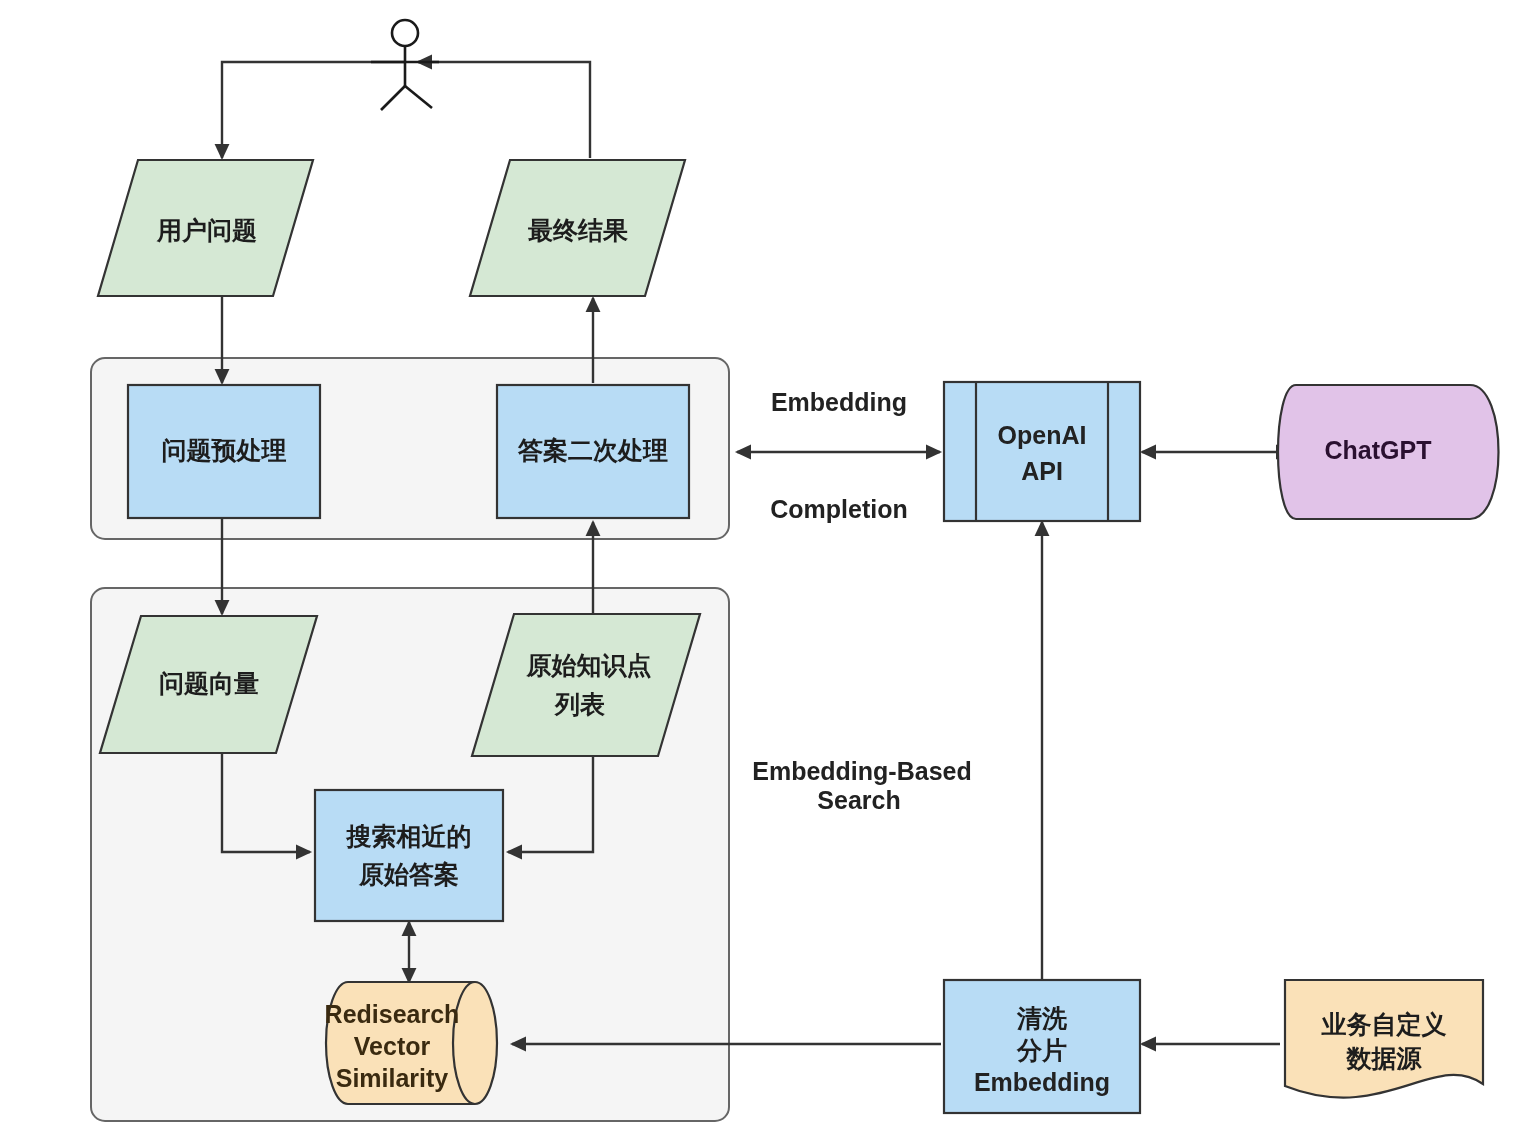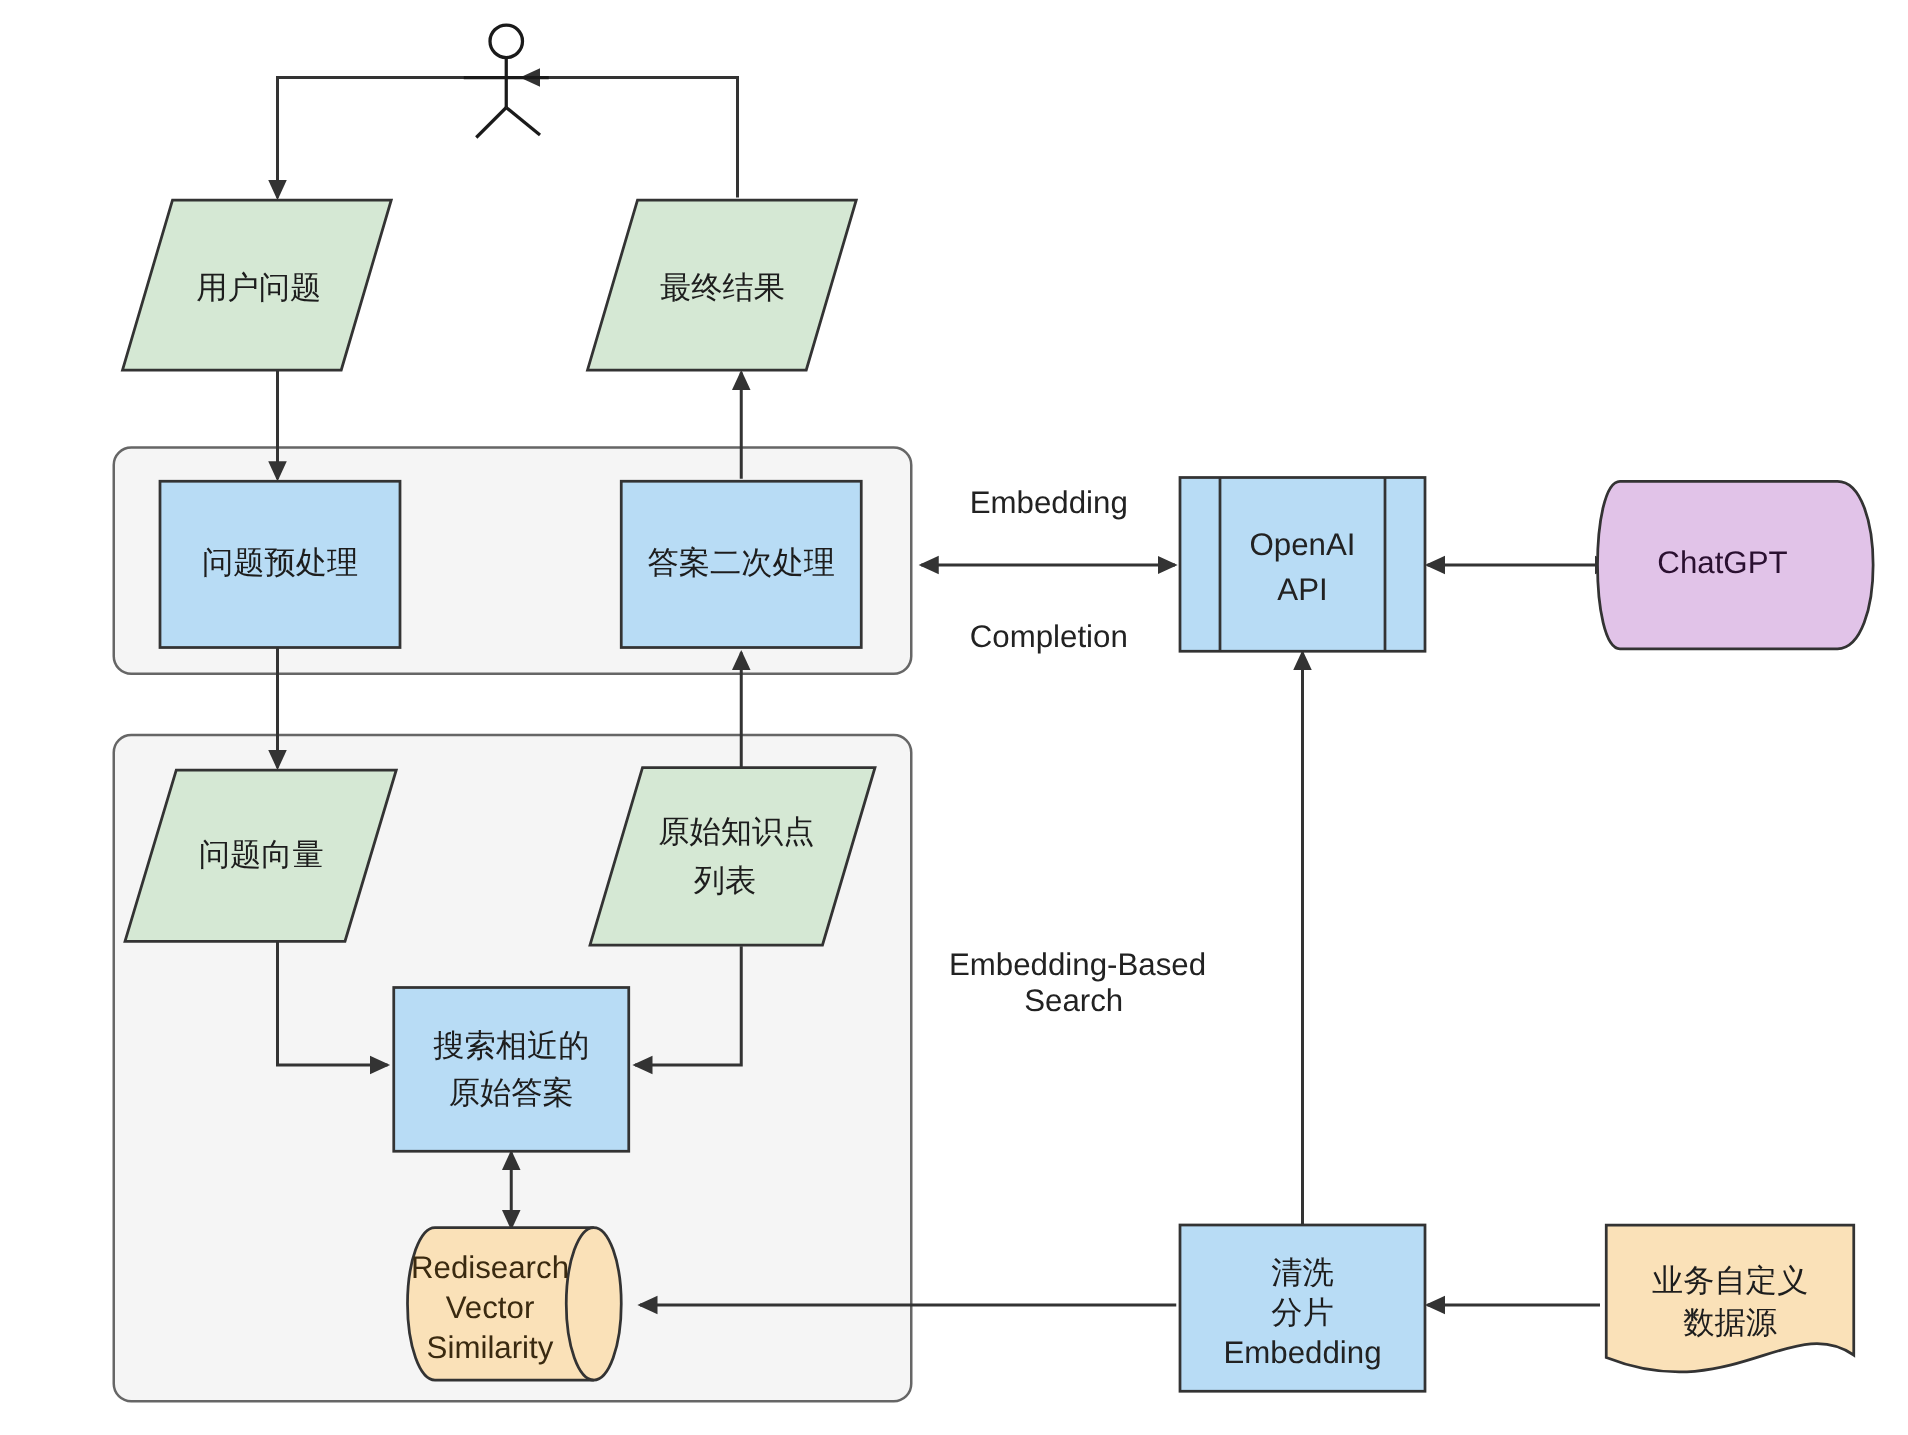--- a/index.html
+++ b/index.html
@@ -10,20 +10,21 @@
   body {
     width: 1526px;
     height: 1148px;
     overflow: hidden;
     font-family: "Liberation Sans", "DejaVu Sans", sans-serif;
   }
   #diagram-root {
     position: relative;
     width: 1526px;
     height: 1148px;
+    font-weight: bold;
   }
   svg#flow {
     display: block;
     width: 1526px;
     height: 1148px;
   }
   .shape-stroke {
     stroke: #333333;
     stroke-width: 2.2;
   }

